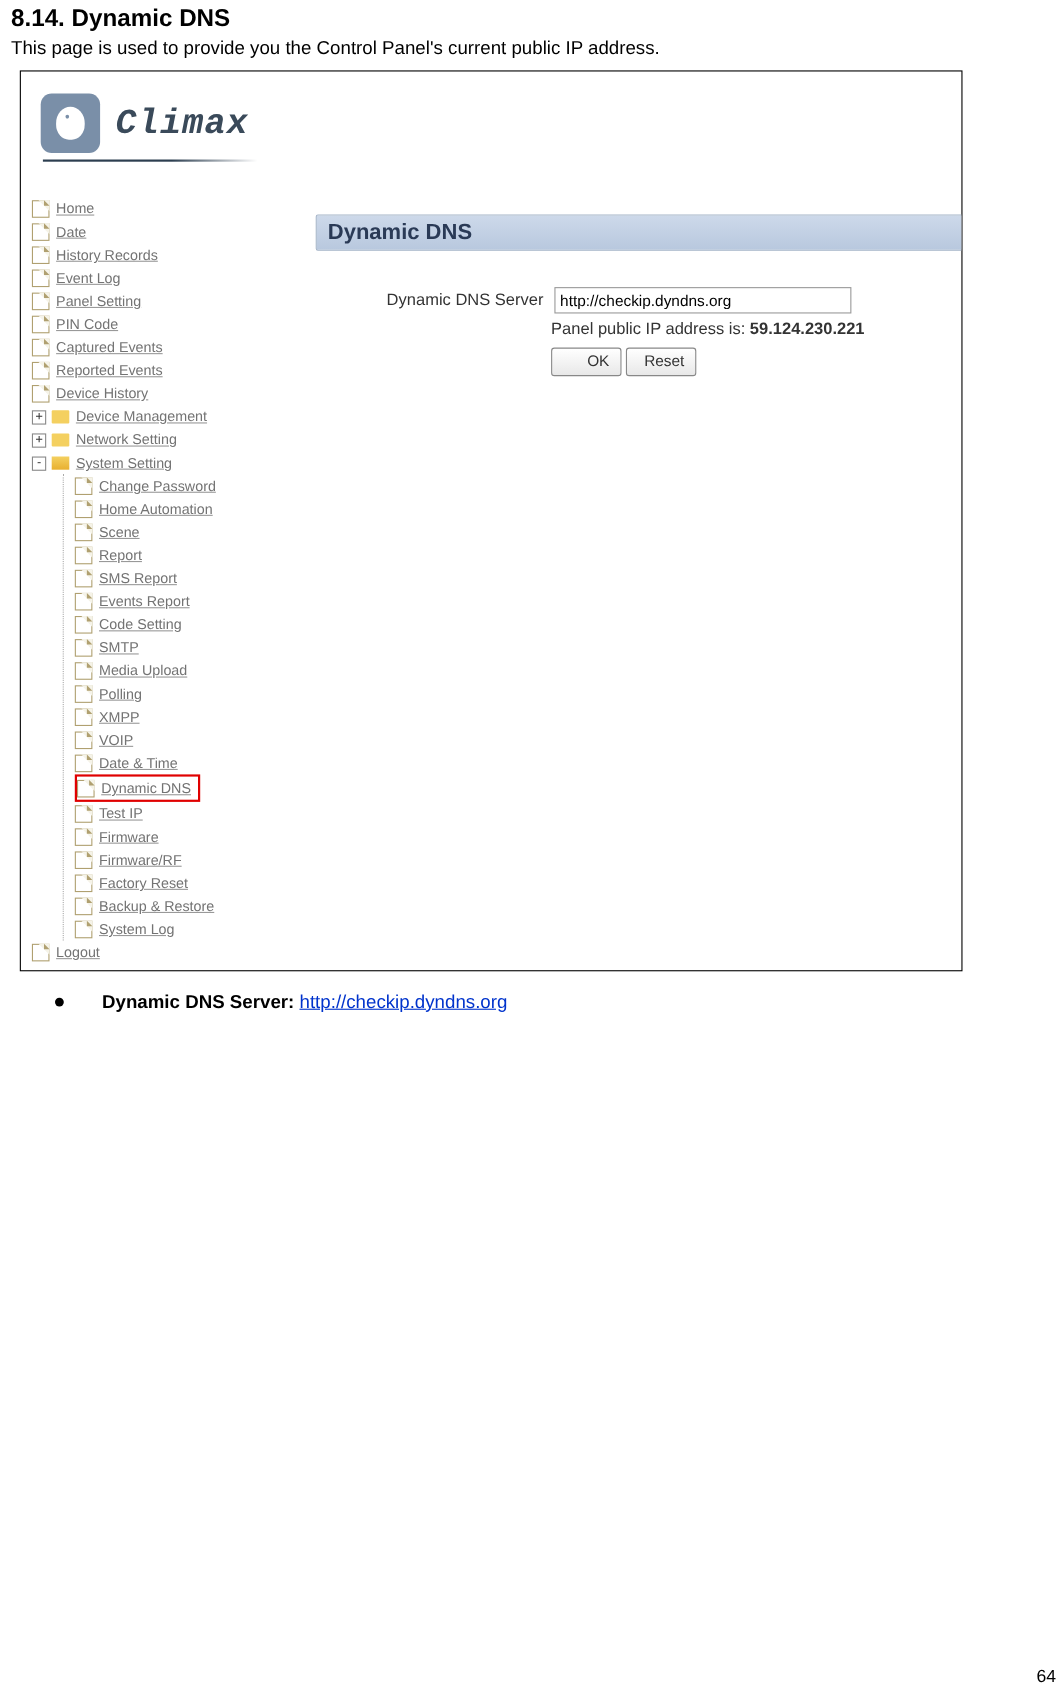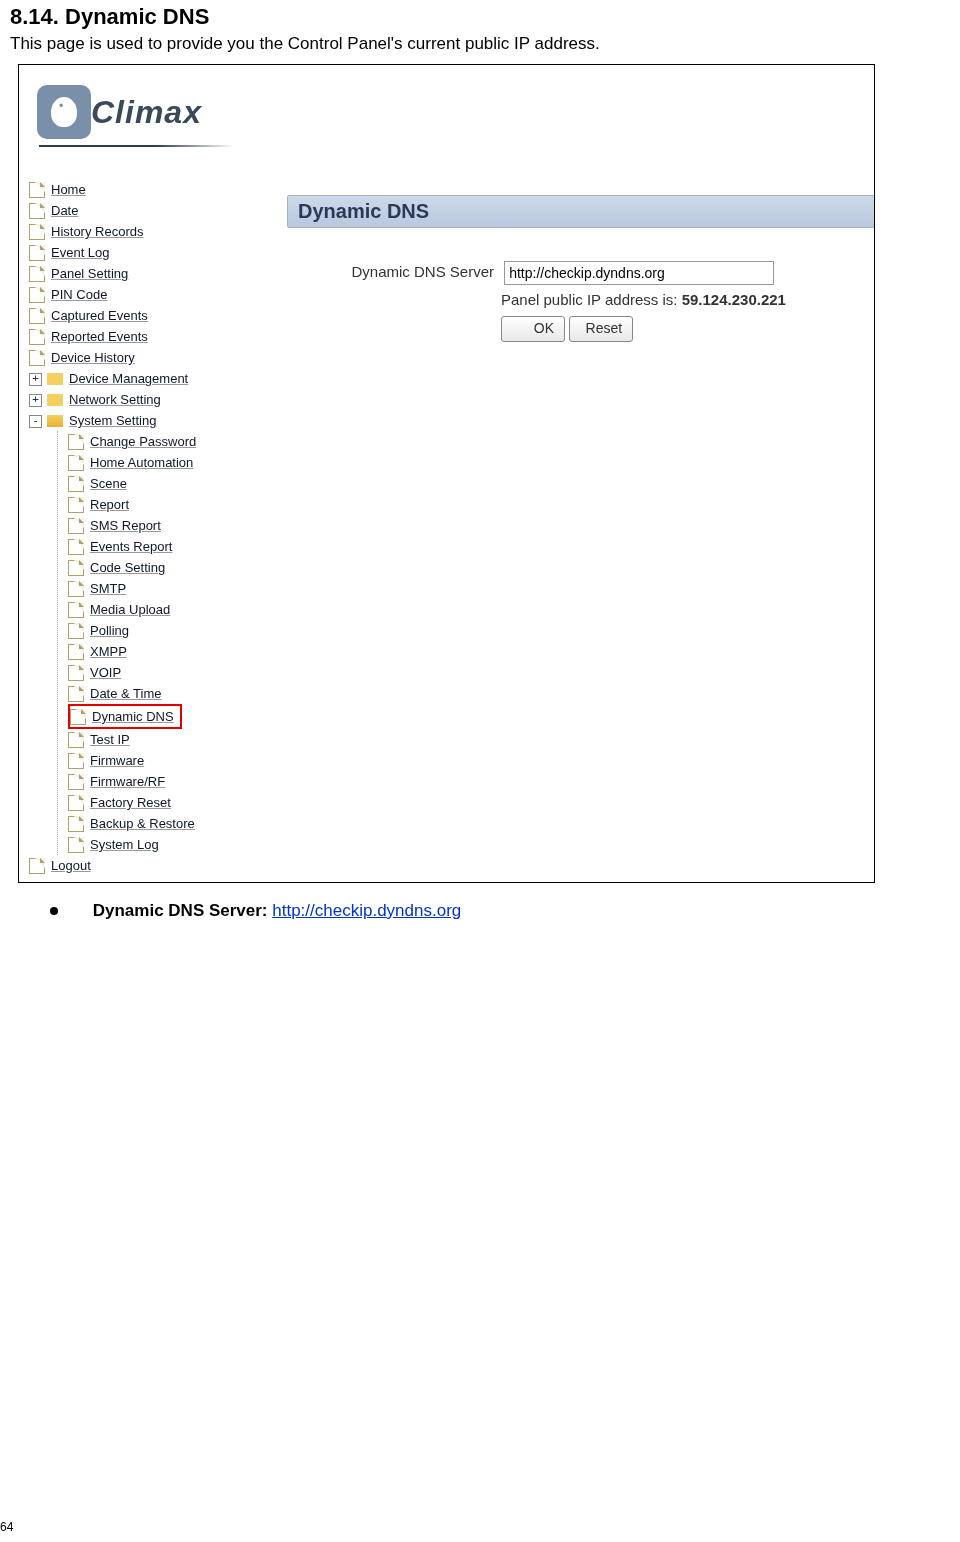--- a/index.html
+++ b/index.html
@@ -64,21 +64,22 @@
   .logo-icon::after {
     content: "•";
     position: absolute;
     left: 22px;
     top: 14px;
     color: #7a8fa8;
     font-size: 12px;
   }
   .logo-text {
     display: inline-block;
-    font-family: Liberation Sans, sans-serif;
+    margin-left: 14px;
+    font-family: Liberation Mono, monospace;
     font-style: italic;
     font-weight: bold;
     font-size: 32px;
     color: #3a4a5a;
     letter-spacing: 1px;
   }
   .logo-underline {
     position: absolute;
     left: 20px;
     top: 80px;
@@ -155,21 +156,21 @@
     height: 11px;
     border: 1px solid #888;
     background: #fff;
     font-size: 11px;
     line-height: 9px;
     text-align: center;
     font-family: monospace;
     color: #333;
   }
   .tree a, .tree span.link {
-    color: #0f172a;
+    color: #737373;
     text-decoration: underline;
     text-decoration-color: #999;
   }
   .tree .sub {
     margin-left: 18px;
     border-left: 1px dotted #aaa;
     padding-left: 0;
   }
   .tree .sub .tree-item {
     margin-left: 10px;
@@ -255,22 +256,22 @@
     border-radius: 50%;
     vertical-align: middle;
     margin-right: 30px;
     margin-bottom: 2px;
   }
   .bullet-item a {
     color: #0033cc;
     text-decoration: underline;
   }
   .page-number {
-    text-align: left;
-    font-size: 12px;
+    text-align: right;
+    font-size: 16px;
     position: absolute;
     bottom: 12px;
     left: 0;
     right: 0;
     margin-top: 44px;
   }
   .doc-wrap {
     position: relative;
     min-height: 1542px;
   }

